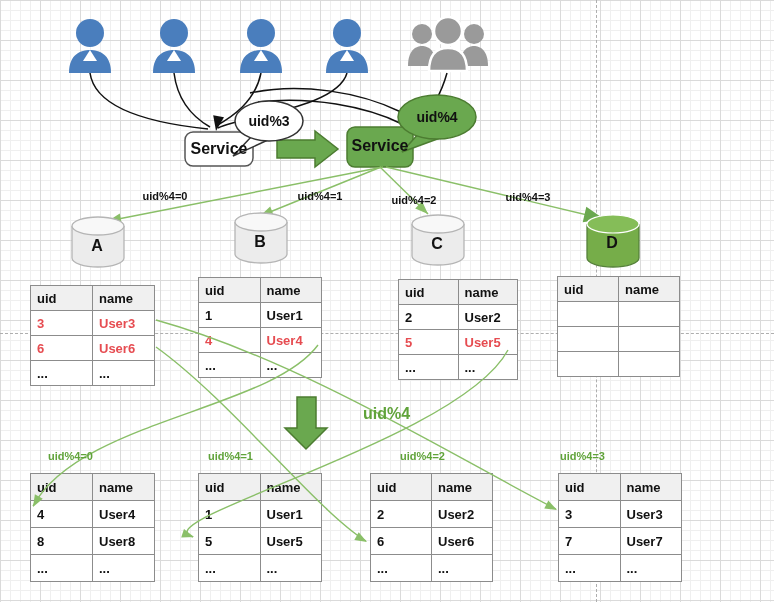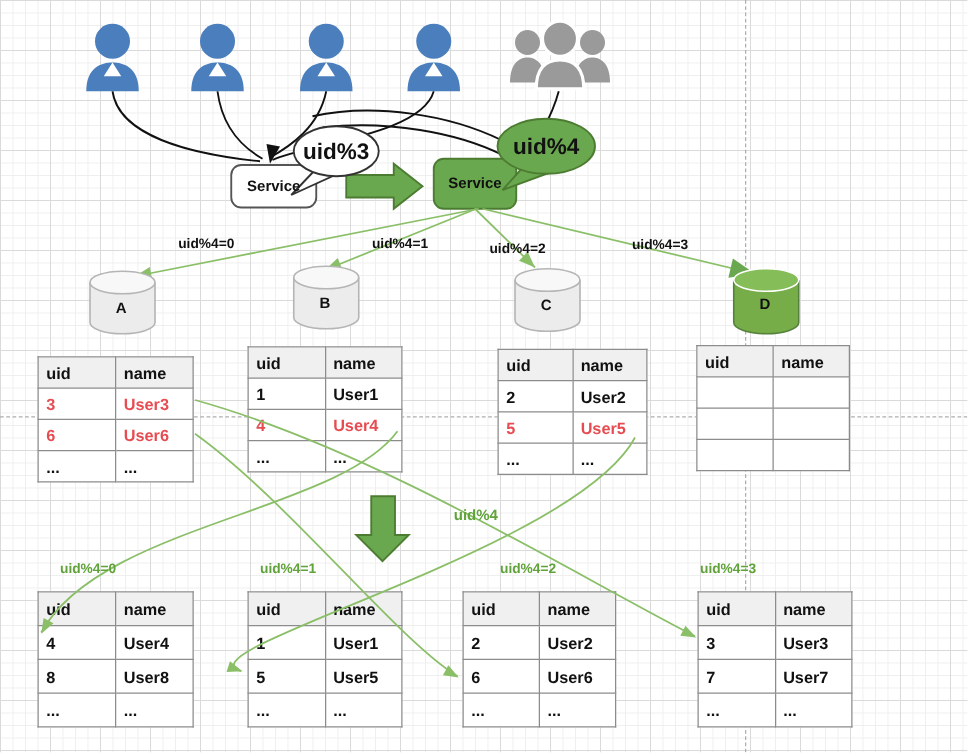--- a/index.html
+++ b/index.html
@@ -29,21 +29,21 @@
   .dtable th{background:#f0f0f0;}
   .dtable.tall th,.dtable.tall td{height:22px;}
   .dtable td.moved{color:#e64c51;}
   .lbl{
     position:absolute;z-index:3;font-weight:bold;color:#111;
     white-space:nowrap;line-height:1;
   }
   .lbl.center{transform:translate(-50%,-50%);}
   .lbl.vcenter{transform:translate(0,-50%);}
   .lbl.green{color:#60a33a;}
-  .lbl.f13{font-size:11px;} .lbl.f14{font-size:12px;} .lbl.f15{font-size:18px;text-align:right;}
+  .lbl.f13{font-size:11px;} .lbl.f14{font-size:16px;} .lbl.f15{font-size:14px;text-align:right;}
 </style>
 </head>
 <body>
 
 <div class="canvas">
 
   <div class="page-div-v"></div>
   <div class="page-div-h"></div>
 
   <table class="dtable" style="left:30px;top:285px;width:125px">

